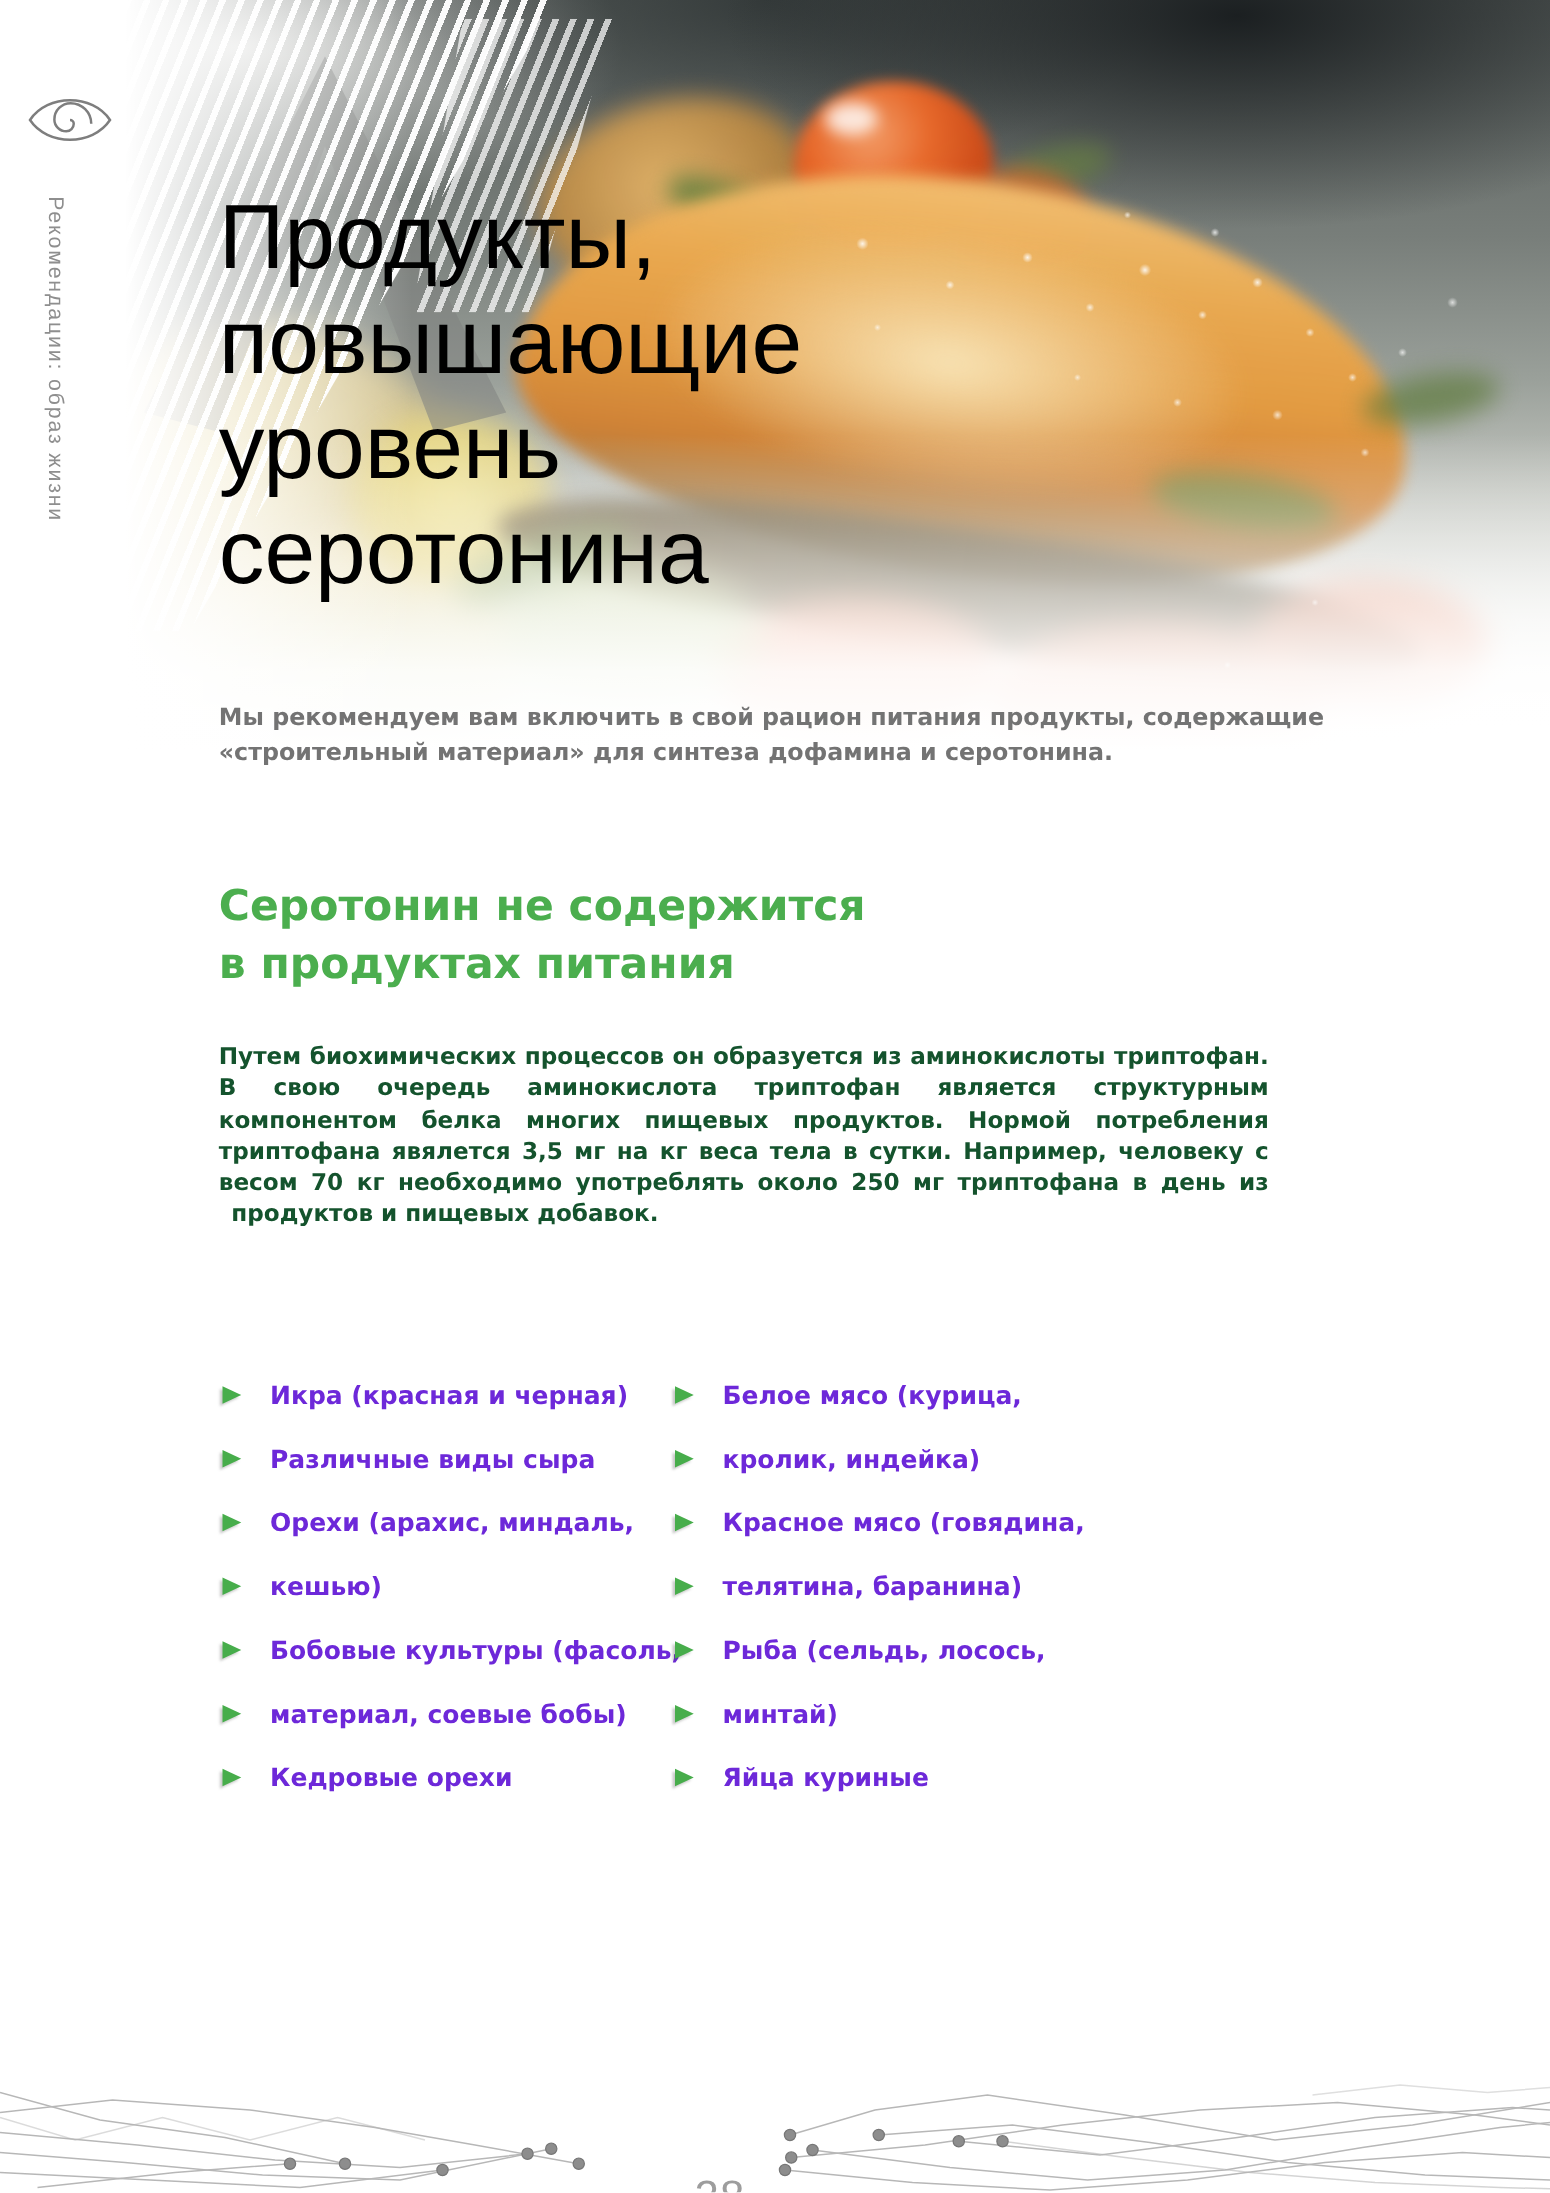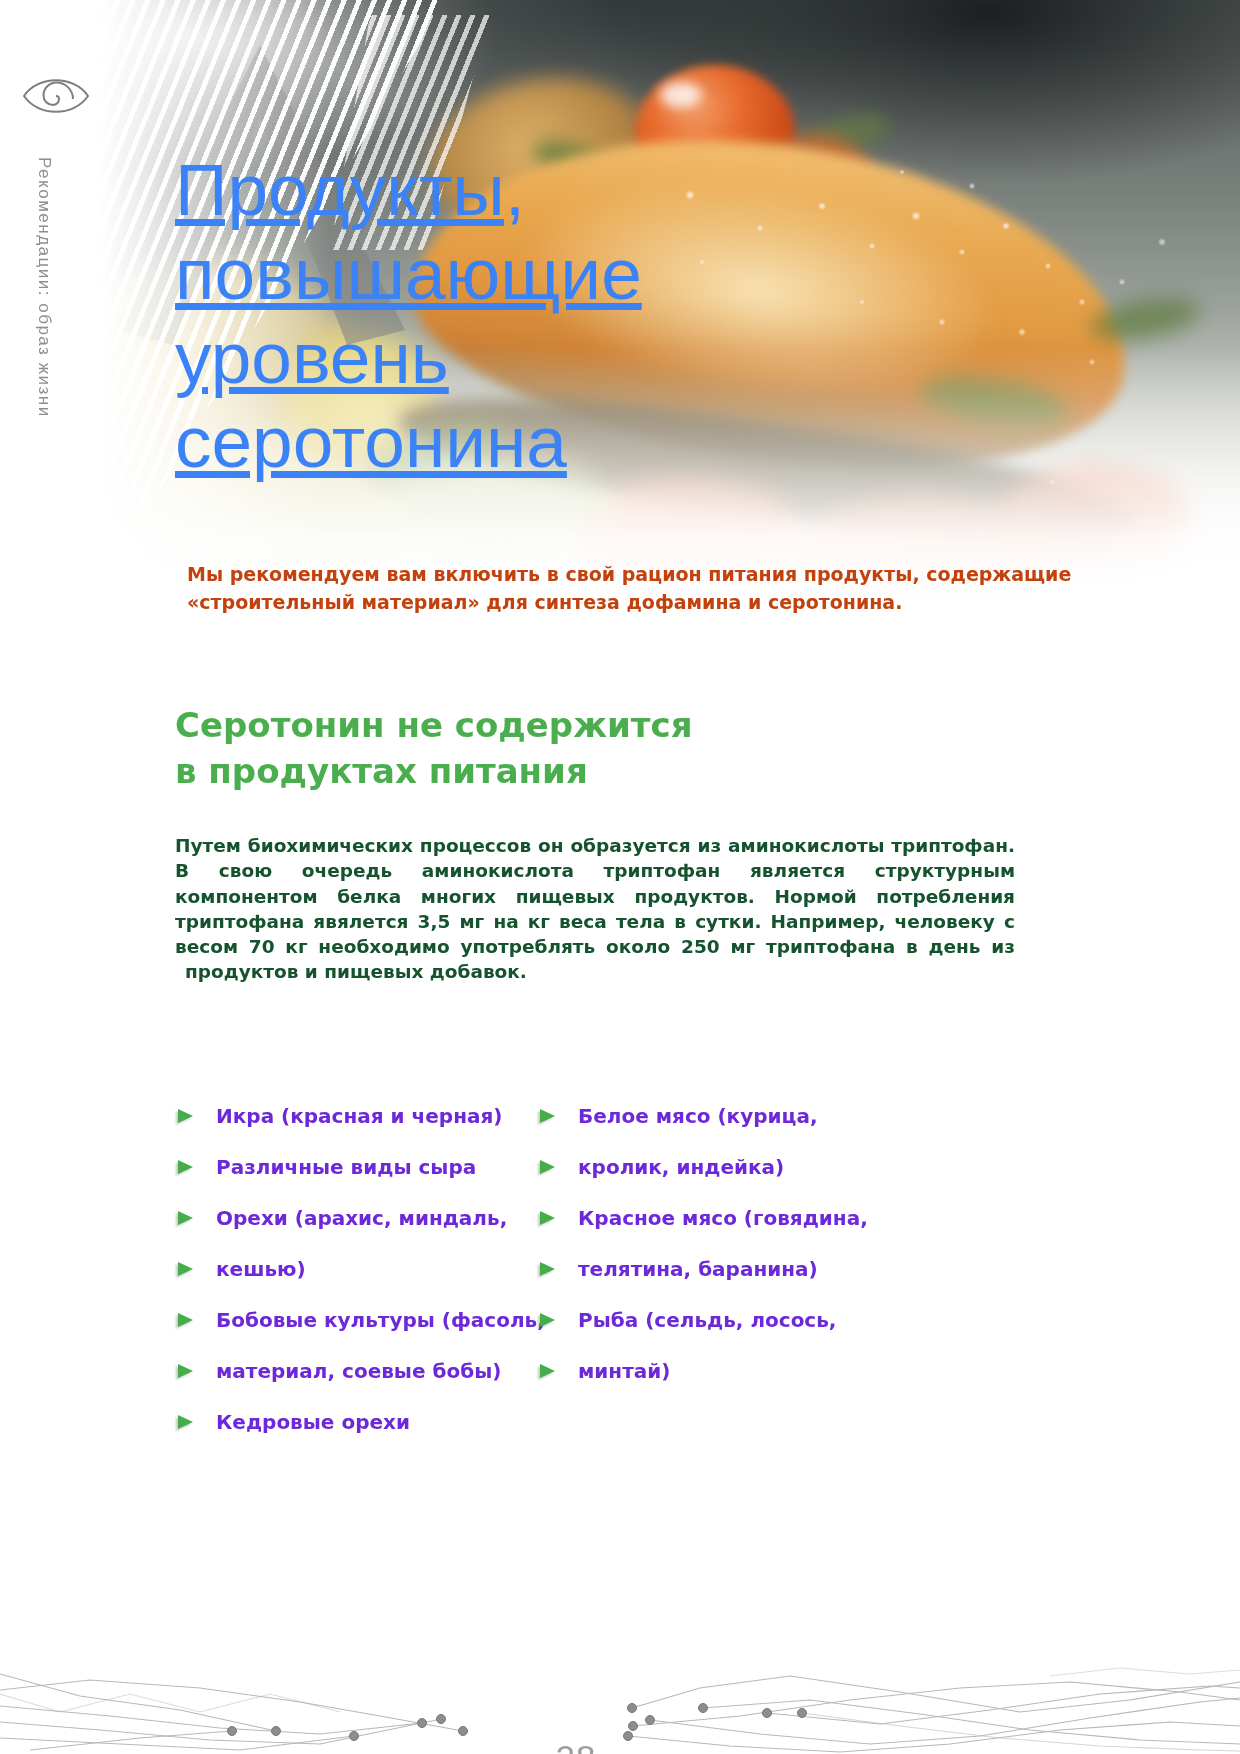--- a/index.html
+++ b/index.html
@@ -72,24 +72,24 @@
       linear-gradient(90deg,#fff 0,rgba(255,255,255,.85) 40px,rgba(255,255,255,0) 230px),
       linear-gradient(180deg,rgba(255,255,255,0) 55%,rgba(255,255,255,.5) 72%,rgba(255,255,255,.9) 85%,#fff 95%),
       radial-gradient(ellipse 40% 28% at 18% 92%,rgba(203,227,193,.55),rgba(203,227,193,0) 70%);}
 
   
   .eye{position:absolute;left:20px;top:70px;}
   .v-label{position:absolute;left:34px;top:157px;writing-mode:vertical-rl;
       font-family:"Liberation Sans",sans-serif;font-size:17px;letter-spacing:1.5px;color:#8e8e8e;}
 
   
-  .title{position:absolute;left:175px;top:148px;z-index:5;color:#3b82f6;
-      font-family:"Liberation Sans",sans-serif;font-weight:400;font-size:73px;line-height:84px;text-decoration:underline;}
-  .intro{position:absolute;left:175px;top:560px;z-index:5;color:#c2410c;
-      font-weight:700;font-size:19px;line-height:28px;white-space:nowrap;margin-left:12px;}
+  .title{position:absolute;left:175px;top:148px;z-index:5;color:#000000;
+      font-family:"Liberation Sans",sans-serif;font-weight:400;font-size:73px;line-height:84px;}
+  .intro{position:absolute;left:175px;top:560px;z-index:5;color:#737373;
+      font-weight:700;font-size:19px;line-height:28px;white-space:nowrap;}
   .green-h{position:absolute;left:175px;top:702px;color:#4bae4e;
       font-weight:700;font-size:34px;line-height:46px;}
   .body{position:absolute;left:175px;top:833px;width:840px;color:#14532d;
       font-weight:700;font-size:18.5px;line-height:25.3px;}
   .body-line{white-space:nowrap;text-align:justify;text-align-last:justify;}
   .body-line.last{text-align-last:left;margin-left:10px;}
   .list-intro{position:absolute;left:175px;top:1000px;color:#1f1f1f;
       font-weight:700;font-size:19px;line-height:27px;white-space:nowrap;}
   .list{position:absolute;left:178px;top:1104px;display:flex;z-index:5;}
   .col{width:362px;}
@@ -220,20 +220,24 @@
           <span class="tri"></span>
           <span>телятина, баранина)</span>
         </div>
       <div class="li">
           <span class="tri"></span>
           <span>Рыба (сельдь, лосось,</span>
         </div>
       <div class="li">
           <span class="tri"></span>
           <span>минтай)</span>
+        </div>
+      <div class="li">
+          <span class="tri"></span>
+          <span>Яйца куриные</span>
         </div>
     </div>
   </div>
 
   <svg class="footer-net" viewBox="0 0 1240 120">
     <g fill="none" stroke="#ababab" stroke-width="1.2" opacity="0.85">
       <polyline points="0,56 90,46 200,54 300,68 380,82 463,97"></polyline>
       <polyline points="0,72 110,82 220,94 320,100 422,89"></polyline>
       <polyline points="0,88 100,96 210,106 320,110 441,85"></polyline>
       <polyline points="0,104 120,110 240,116 354,102"></polyline>

